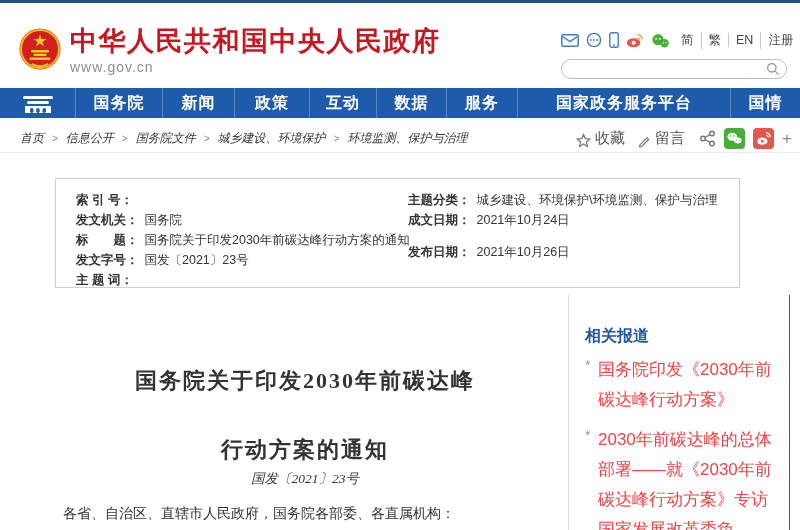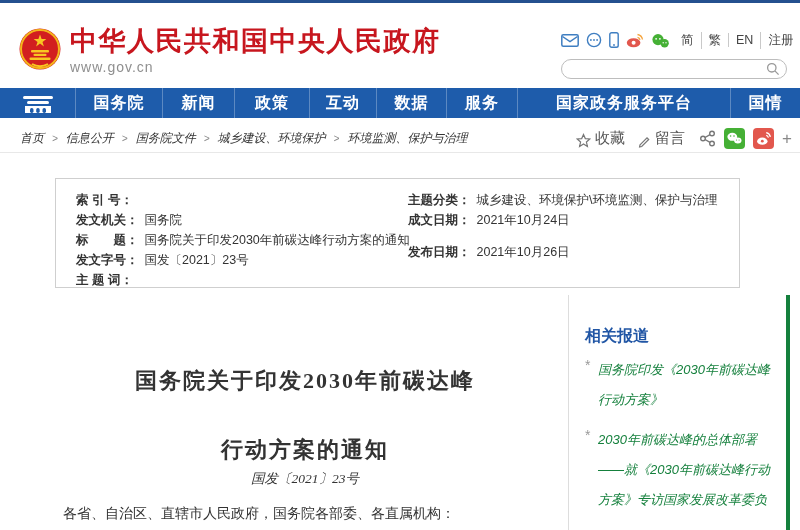--- a/index.html
+++ b/index.html
@@ -65,25 +65,25 @@
   .tl.t2 { line-height:28px; }
   .doc-number { margin-top:6px; text-align:center; font-size:13.5px; font-style:italic; color:#333; line-height:18px; }
   .p { font-size:14px; line-height:24px; color:#333; }
   .p1 { margin-top:14px; }
   .p2 { text-indent:2em; }
   .sig { text-align:right; font-size:14px; line-height:26px; margin-top:2px; padding-right:90px; }
   .sig.date { padding-right:79px; margin-top:0; }
   .footnote { font-size:14px; line-height:24px; margin-left:22px; color:#333; }
 
   
-  .sidebar { position:absolute; left:568px; top:295px; width:222px; height:235px; border-left:1px solid #ddd; border-right:4px solid #15803d; padding:30px 14px 0 16px; }
+  .sidebar { position:absolute; left:568px; top:295px; width:222px; height:235px; border-left:1px solid #ddd; border-right:1px solid #15803d; padding:30px 14px 0 16px; }
   .sb-title { font-size:16px; font-weight:bold; color:var(--heading-blue,#2156a5); line-height:22px; }
   .sb-item { position:relative; margin-top:8px; padding-left:13px; }
   .sb-bullet { position:absolute; left:0; top:2px; color:#999; font-size:14px; }
-  .sb-text { font-size:13px; line-height:30px; color:#15803d; text-decoration:none; cursor:pointer; display:block;font-style:italic; }
+  .sb-text { font-size:17px; line-height:30px; color:#ef4444; text-decoration:none; cursor:pointer; display:block; }
   .sb-section + .sb-section { margin-top:10px; }
 </style>
 </head>
 <body>
 
 <div class="page">
   <div class="topline"></div>
 
   <header class="header">
     <a class="brand">

